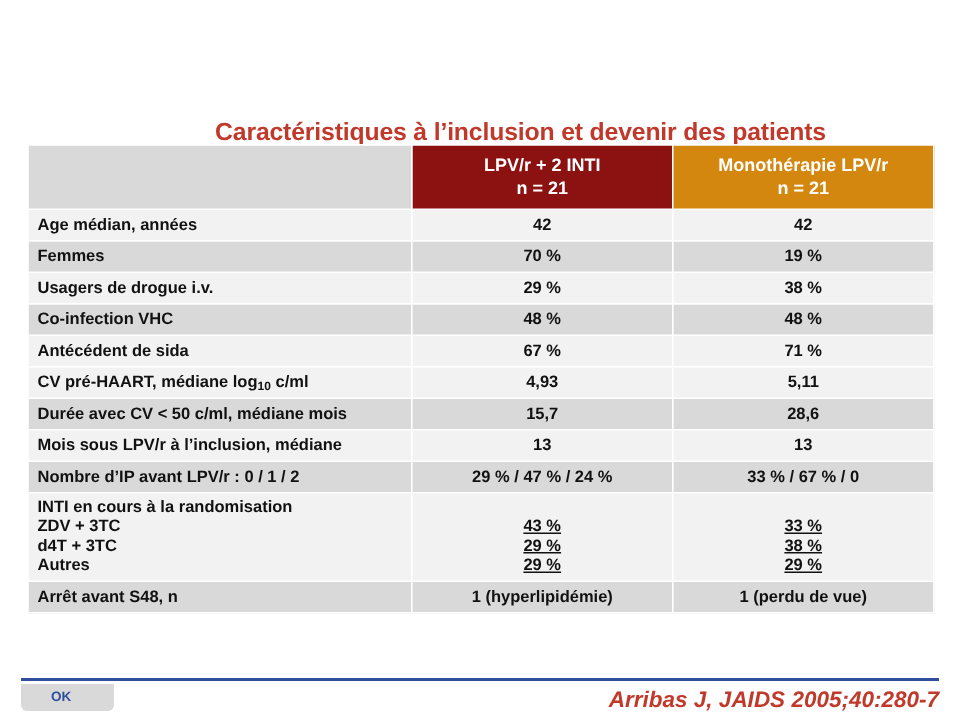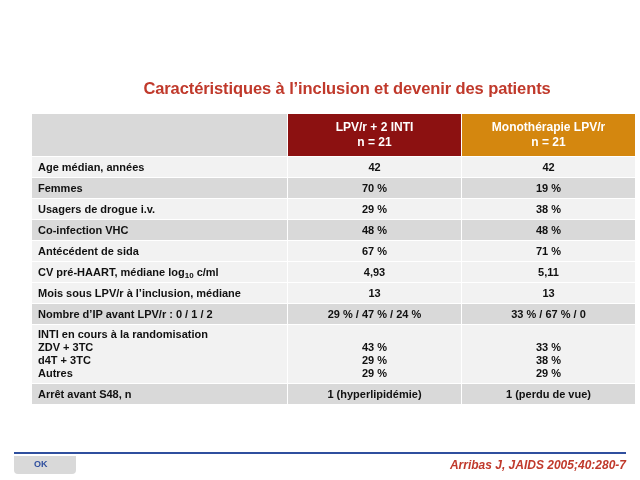--- a/index.html
+++ b/index.html
@@ -88,23 +88,22 @@
     color: #C0392B;
     font-size: 16.5px;
     font-weight: bold;
     letter-spacing: -0.1px;
     margin-left: 27px;
   }
   
   .table-wrap {
     position: absolute;
     left: 18px;
-    top: 113px;
+    top: 96px;
     width: 604px;
-    margin-left: 13px;
   }
   table.data {
     border-collapse: collapse;
     width: 604px;
     table-layout: fixed;
     font-size: 11px;
     color: #111111;
   }
   table.data td, table.data th {
     border: 1px solid #ffffff;
@@ -140,21 +139,21 @@
     padding-left: 6px;
   }
   tbody td.val {
     text-align: center;
   }
   tr.odd td { background: #F2F2F2; }
   tr.even td { background: #D9D9D9; }
 
   tr.multi td { height: 58px; vertical-align: middle; }
   tr.multi td.label { vertical-align: middle; line-height: 13px; }
-  tr.multi td.val { line-height: 13px; }
+  tr.multi td.val { line-height: 13px; text-decoration: underline; }
   .sub-line { display: block; }
   .blank-line { display: block; height: 13px; }
 
   sub { font-size: 8px; vertical-align: baseline; position: relative; top: 2px; }
   sup { font-size: 8px; vertical-align: baseline; position: relative; top: -4px; }
 
   
   .footer-rule {
     position: absolute;
     left: 14px;
@@ -178,21 +177,21 @@
     left: 20px;
     top: 3px;
     font-size: 9px;
     font-weight: bold;
     color: #2F4F9E;
   }
   .reference {
     position: absolute;
     right: 14px;
     top: 458px;
-    font-size: 12px;
+    font-size: 15px;
     font-style: italic;
     font-weight: bold;
     color: #C0392B;
   }
 </style>
 </head>
 <body>
 
 <div class="slide">
 
@@ -251,20 +250,25 @@
           <td class="val">71 %</td>
         </tr>
 
 
         <tr class="odd">
           <td class="label">CV pré-HAART, médiane log<sub>10</sub> c/ml</td>
           <td class="val">4,93</td>
           <td class="val">5,11</td>
         </tr>
 
+        <tr class="even">
+          <td class="label">Durée avec CV &lt; 50 c/ml, médiane mois</td>
+          <td class="val">15,7</td>
+          <td class="val">28,6</td>
+        </tr>
 
         <tr class="odd">
           <td class="label">Mois sous LPV/r à l’inclusion, médiane</td>
           <td class="val">13</td>
           <td class="val">13</td>
         </tr>
 
         <tr class="even">
           <td class="label">Nombre d’IP avant LPV/r : 0 / 1 / 2</td>
           <td class="val">29 % / 47 % / 24 %</td>

